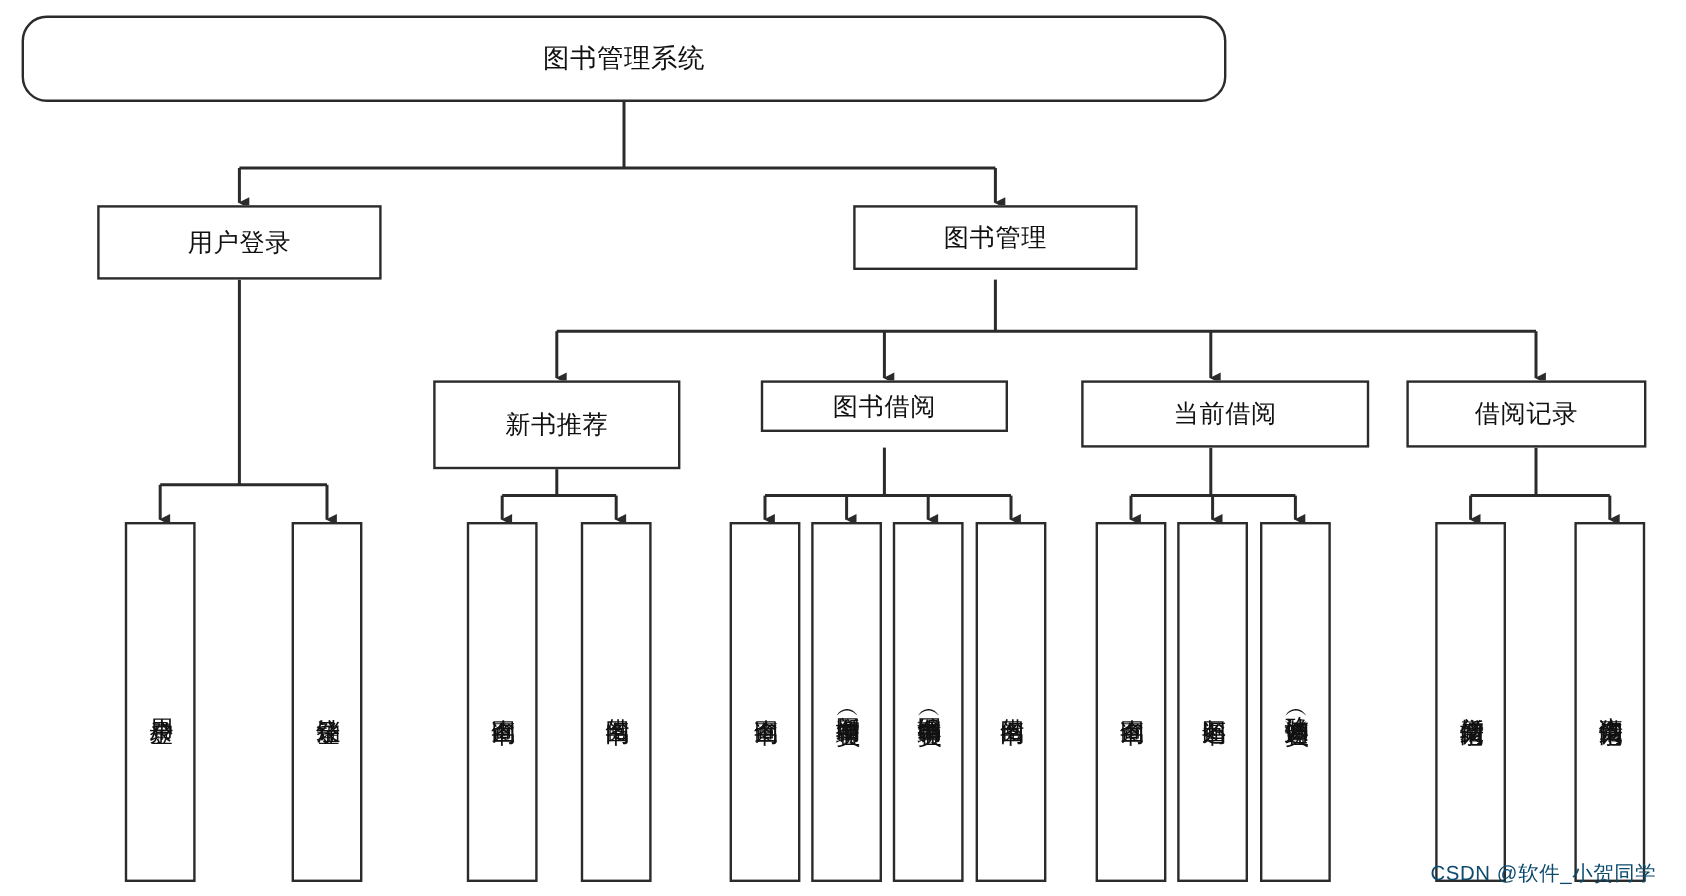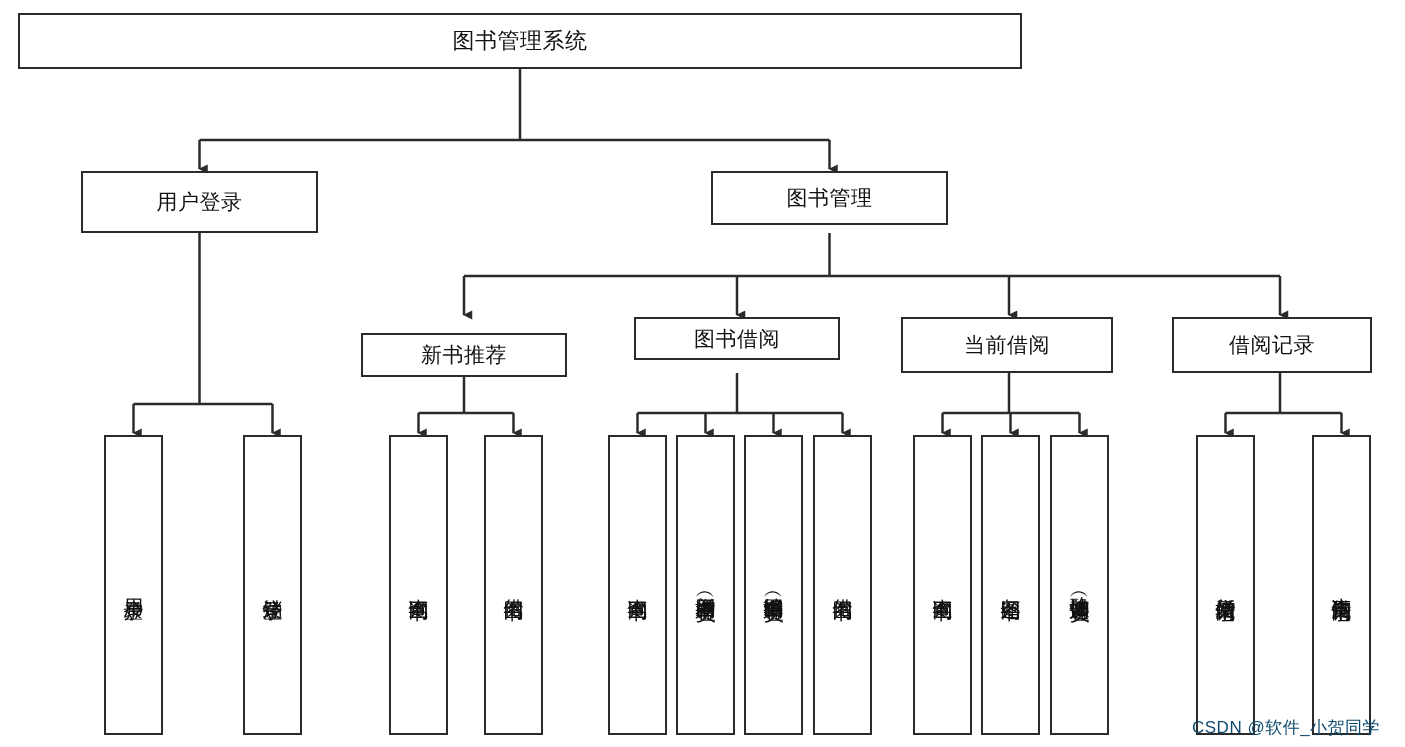--- a/index.html
+++ b/index.html
@@ -104,28 +104,28 @@
         <path d="M 942.5 413 L 942.5 433" marker-end="url(#arrow)"></path>
         <path d="M 1010.5 413 L 1010.5 433" marker-end="url(#arrow)"></path>
         <path d="M 1079.5 413 L 1079.5 433" marker-end="url(#arrow)"></path>
         <path d="M 1280 373 L 1280 413"></path>
         <path d="M 1225.5 413 L 1341.5 413"></path>
         <path d="M 1225.5 413 L 1225.5 433" marker-end="url(#arrow)"></path>
         <path d="M 1341.5 413 L 1341.5 433" marker-end="url(#arrow)"></path>
       </g>
   </svg>
 
-  <div class="node node-h node-root" id="n-root" style="left: 18px; top: 13px; width: 1004px; height: 56px;">图书管理系统</div>
+  <div class="node node-h node-root" id="n-root" style="left: 18px; top: 13px; width: 1004px; height: 72px; border-radius: 21px;">图书管理系统</div>
 
   <div class="node node-h" id="n-user-login" style="left: 81px; top: 171px; width: 237px; height: 62px;">用户登录</div>
   <div class="node node-h" id="n-book-manage" style="left: 711px; top: 171px; width: 237px; height: 54px;">图书管理</div>
 
-  <div class="node node-h" id="n-new-book-recommend" style="left: 361px; top: 317px; width: 206px; height: 44px; margin-top: 16px;">新书推荐</div>
+  <div class="node node-h" id="n-new-book-recommend" style="left: 361px; top: 317px; width: 206px; height: 74px;">新书推荐</div>
   <div class="node node-h" id="n-book-borrow" style="left: 634px; top: 317px; width: 206px; height: 43px;">图书借阅</div>
-  <div class="node node-h" id="n-current-borrow" style="left: 901px; top: 317px; width: 212px; height: 56px;">当前借阅</div>
+  <div class="node node-h" id="n-current-borrow" style="left: 901px; top: 317px; width: 240px; height: 56px;">当前借阅</div>
   <div class="node node-h" id="n-borrow-record" style="left: 1172px; top: 317px; width: 200px; height: 56px;">借阅记录</div>
 
   <div class="node node-v" id="n-leaf-user-login" style="left: 104px; top: 435px; width: 59px; height: 300px;">用户登录</div>
   <div class="node node-v" id="n-leaf-user-logout" style="left: 243px; top: 435px; width: 59px; height: 300px;">注销登录</div>
   <div class="node node-v" id="n-leaf-query-book-1" style="left: 389px; top: 435px; width: 59px; height: 300px;">查询图书</div>
   <div class="node node-v" id="n-leaf-borrow-book-1" style="left: 484px; top: 435px; width: 59px; height: 300px;">借阅图书</div>
   <div class="node node-v" id="n-leaf-query-book-2" style="left: 608px; top: 435px; width: 59px; height: 300px;">查询图书</div>
   <div class="node node-v" id="n-leaf-add-book" style="left: 676px; top: 435px; width: 59px; height: 300px;">新增图书（管理员）</div>
   <div class="node node-v" id="n-leaf-edit-book" style="left: 744px; top: 435px; width: 59px; height: 300px;">编辑图书（管理员）</div>
   <div class="node node-v" id="n-leaf-borrow-book-2" style="left: 813px; top: 435px; width: 59px; height: 300px;">借阅图书</div>

